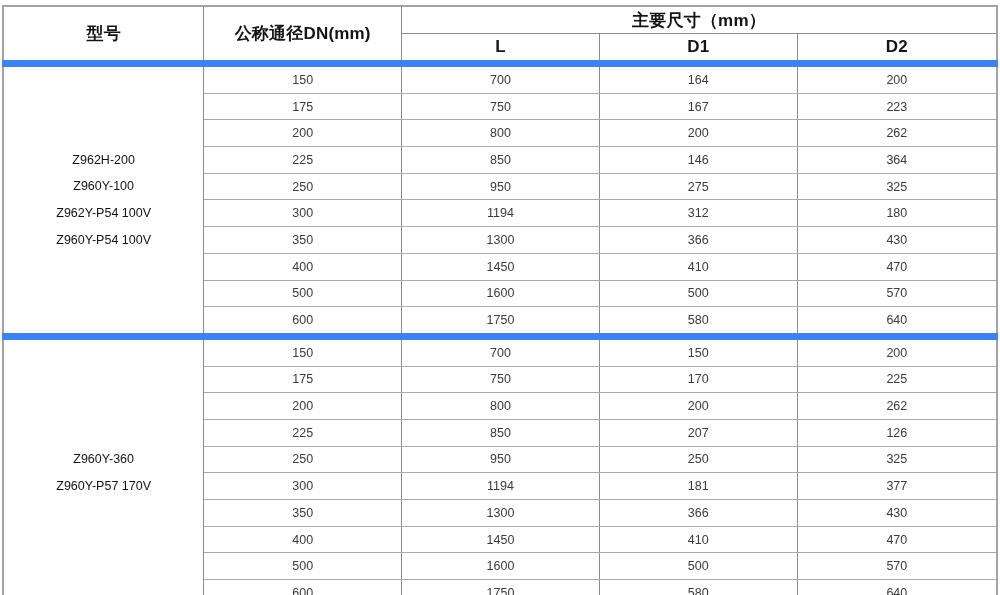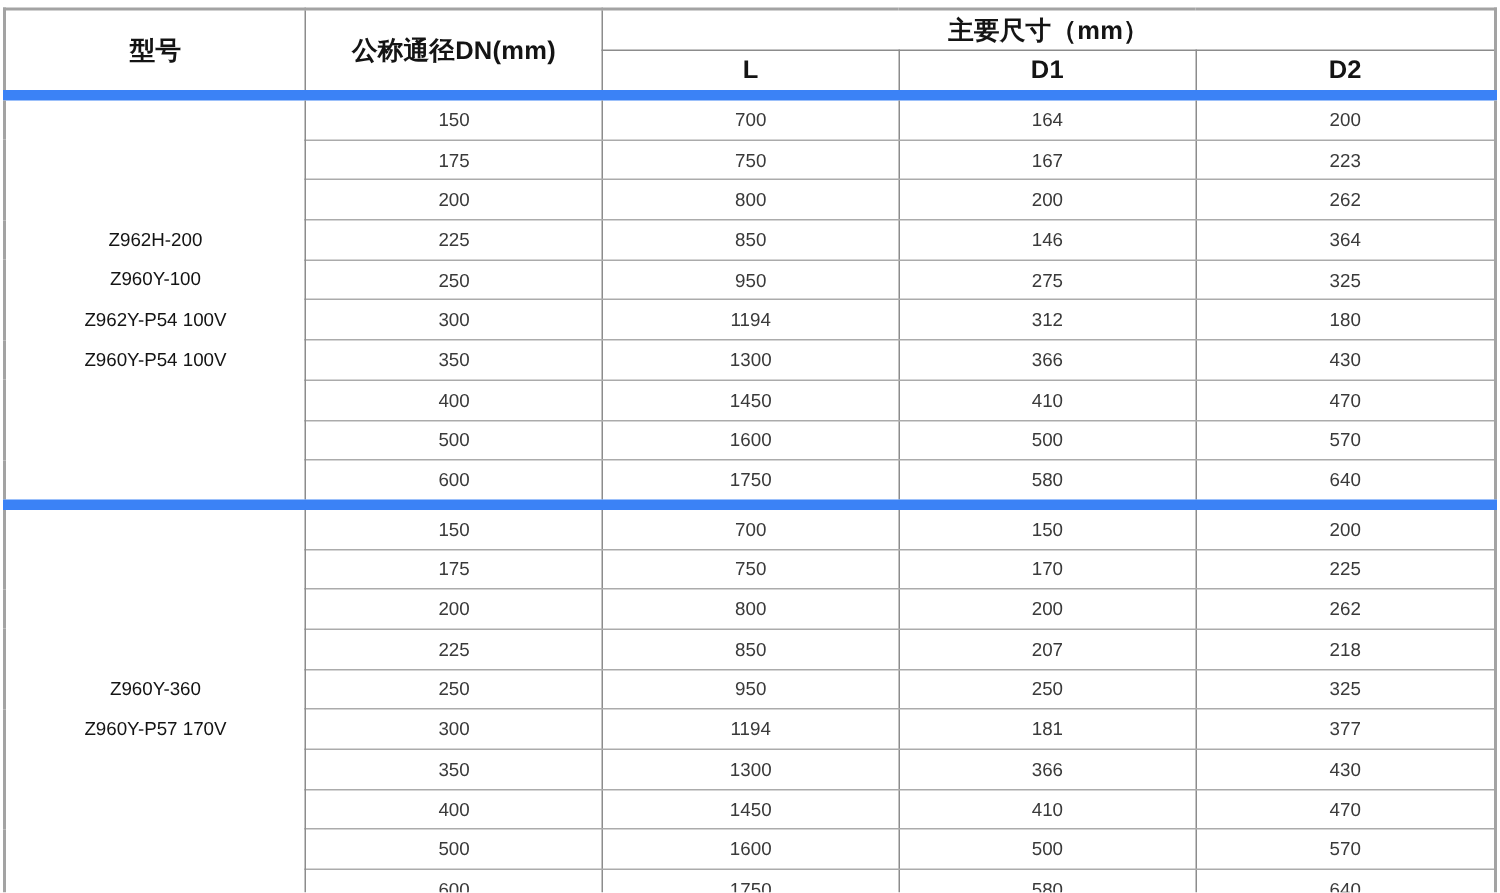--- a/index.html
+++ b/index.html
@@ -185,21 +185,21 @@
           <tr>
             <td>200</td>
             <td>800</td>
             <td>200</td>
             <td>262</td>
           </tr>
           <tr>
             <td>225</td>
             <td>850</td>
             <td>207</td>
-            <td>218</td>
+            <td>126</td>
           </tr>
           <tr>
             <td>250</td>
             <td>950</td>
             <td>250</td>
             <td>325</td>
           </tr>
           <tr>
             <td>300</td>
             <td>1194</td>

